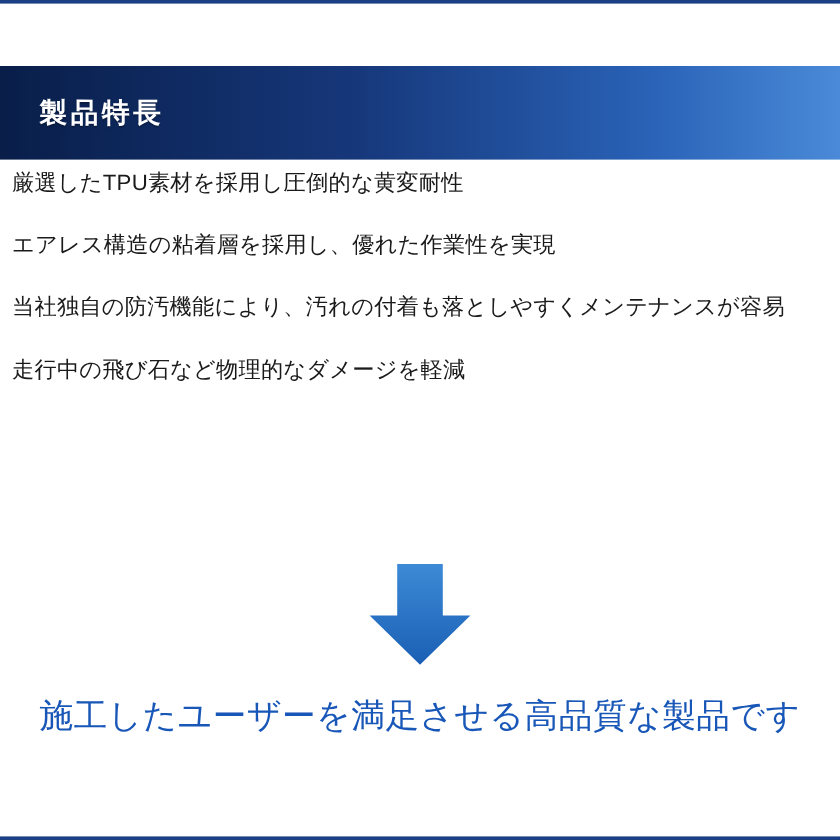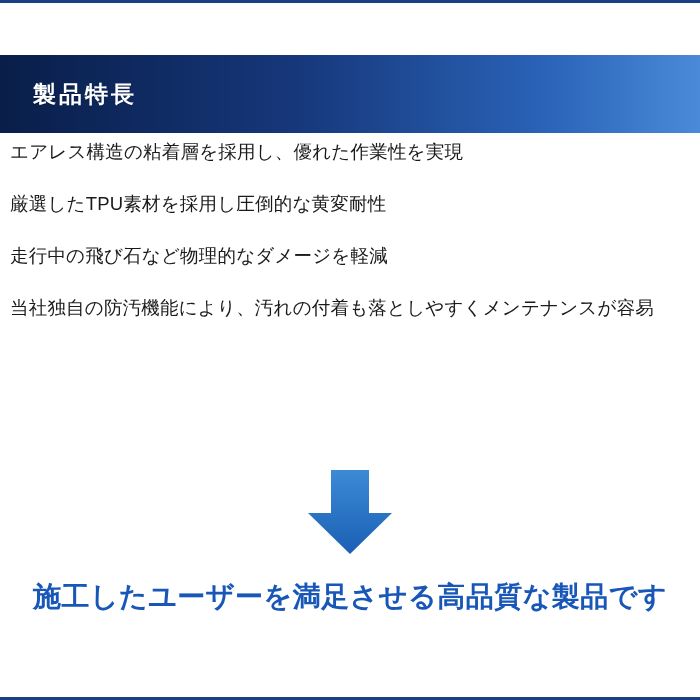--- a/index.html
+++ b/index.html
@@ -85,41 +85,41 @@
     position: absolute;
     left: 0;
     top: 578px;
     width: 700px;
     text-align: center;
   }
   .closing-text {
     display: inline-block;
     color: #1857b8;
     font-size: 28px;
-    font-weight: bold;
+    font-weight: normal;
     letter-spacing: 0.5px;
     white-space: nowrap;
   }
 </style>
 </head>
 <body>
 
 <div class="page">
 
   <div class="top-rule"></div>
 
   <div class="header-band">
     <div class="header-title">製品特長</div>
   </div>
 
   <div class="features">
+    <div class="feature-item">厳選したTPU素材を採用し圧倒的な黄変耐性</div>
     <div class="feature-item">エアレス構造の粘着層を採用し、優れた作業性を実現</div>
-    <div class="feature-item">厳選したTPU素材を採用し圧倒的な黄変耐性</div>
+    <div class="feature-item">当社独自の防汚機能により、汚れの付着も落としやすくメンテナンスが容易</div>
     <div class="feature-item">走行中の飛び石など物理的なダメージを軽減</div>
-    <div class="feature-item">当社独自の防汚機能により、汚れの付着も落としやすくメンテナンスが容易</div>
   </div>
 
   <div class="arrow-wrap">
     <svg class="arrow" viewBox="0 0 92 92">
       <defs>
         <linearGradient id="arrowGrad" x1="0" y1="0" x2="0" y2="1">
           <stop offset="0%" stop-color="#3d8ad6"></stop>
           <stop offset="100%" stop-color="#1a5fb4"></stop>
         </linearGradient>
       </defs>

